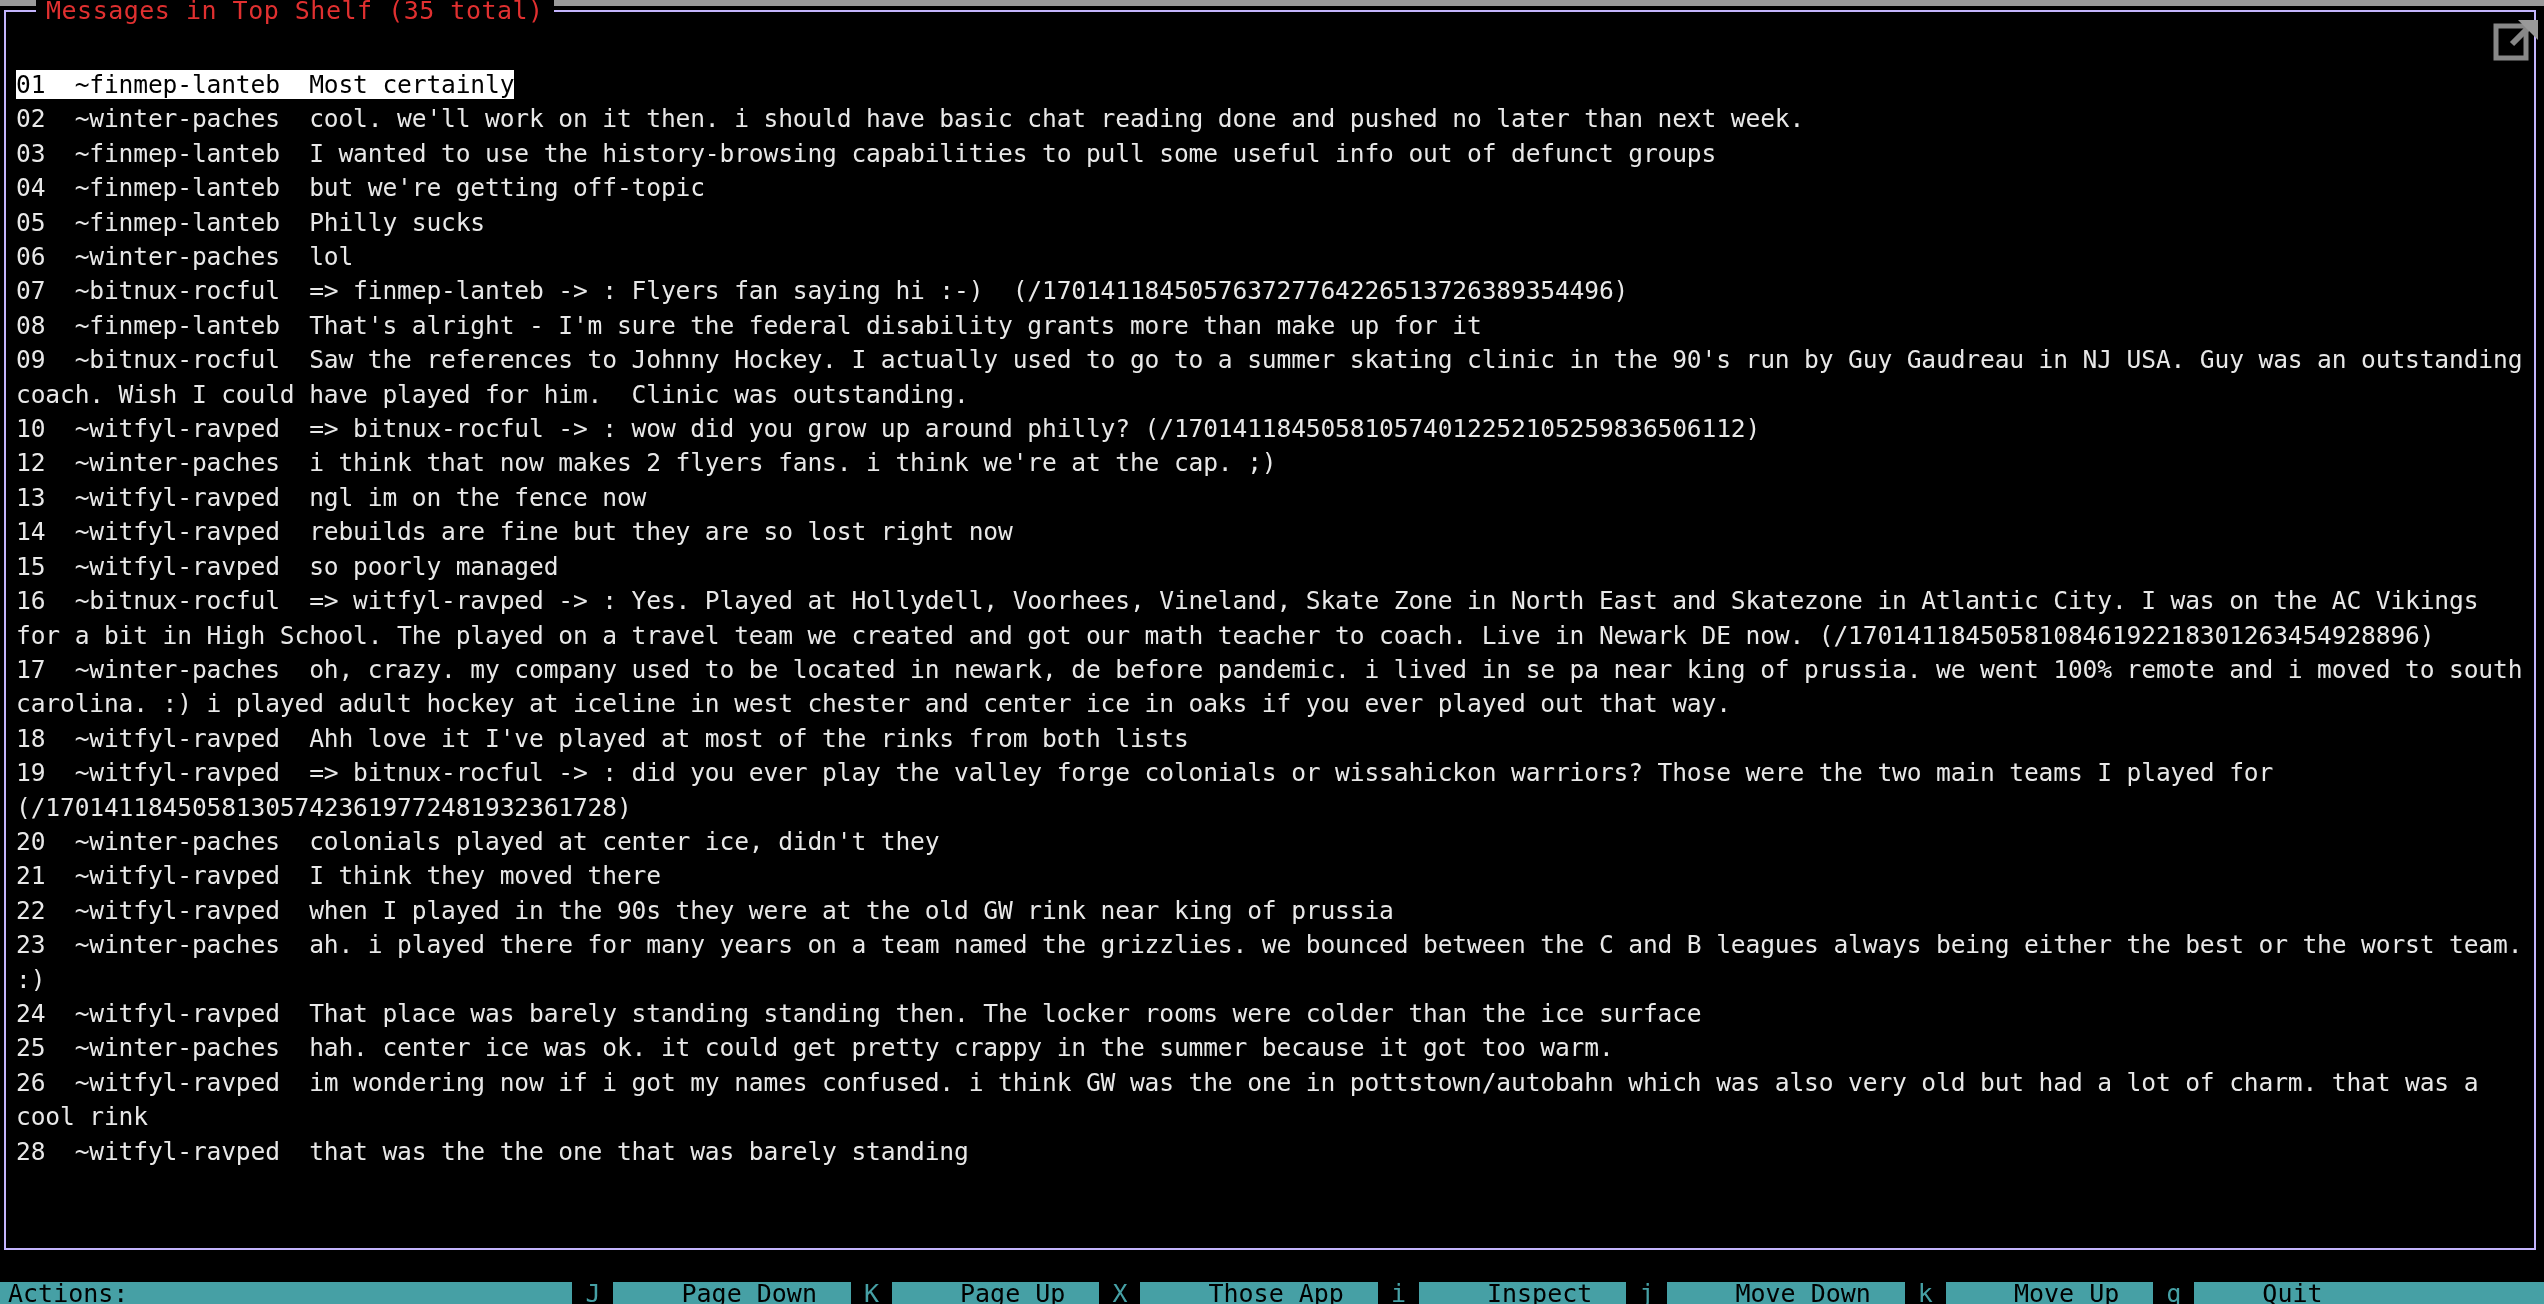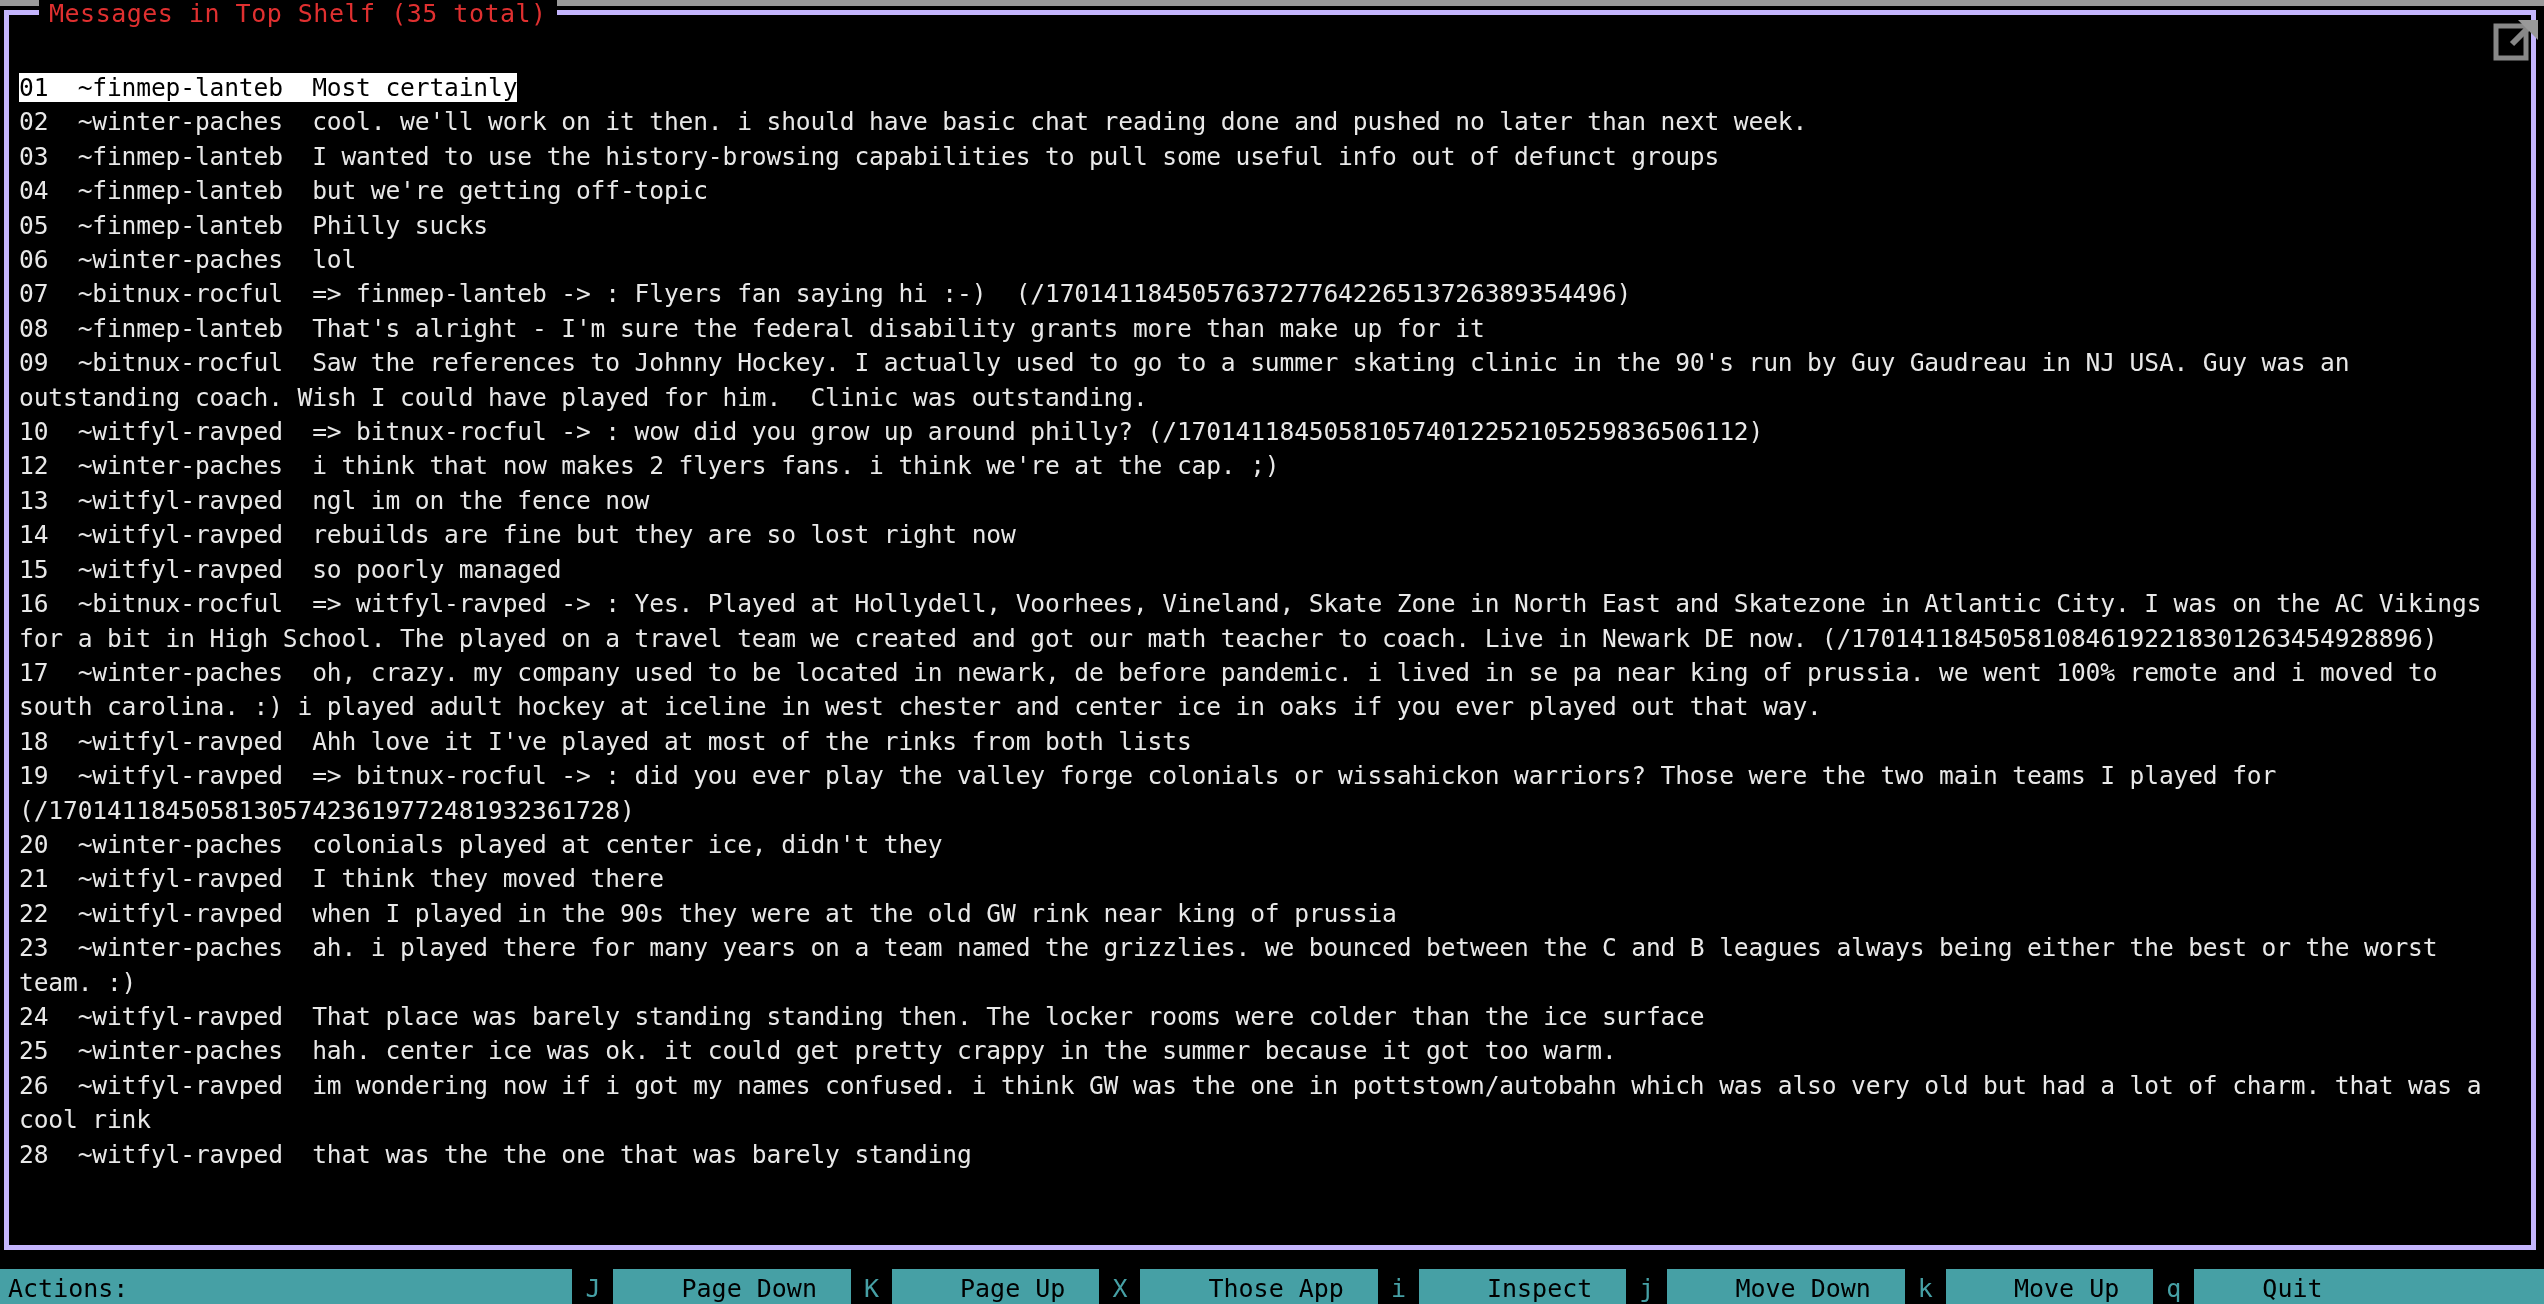--- a/index.html
+++ b/index.html
@@ -30,21 +30,21 @@
     background: #9a9a9a;
   }
 
   
   .panel {
     position: absolute;
     top: 10px;
     left: 4px;
     width: 2532px;
     height: 1240px;
-    border: 5px solid #c4b5fd;
+    border: 2px solid #c4b5fd;
     box-sizing: border-box;
     background: #000000;
   }
 
   .panel-title {
     position: absolute;
     top: -16px;
     left: 30px;
     padding: 0 10px;
     background: #000000;
@@ -92,24 +92,24 @@
     color: #000000;
   }
   .sel-wrap { display: inline; }
 
   
   .action-bar {
     position: absolute;
     left: 0;
     bottom: 0;
     width: 2544px;
-    height: 35px;
+    height: 22px;
     background: #46a0a5;
     display: flex;
-    align-items: flex-start;
+    align-items: center;
     font-family: "DejaVu Sans Mono", monospace;
   }
   .actions-label {
     color: #000000;
     font-size: 25px;
     line-height: 39px;
     padding-left: 8px;
     padding-right: 12px;
     white-space: nowrap;
   }

